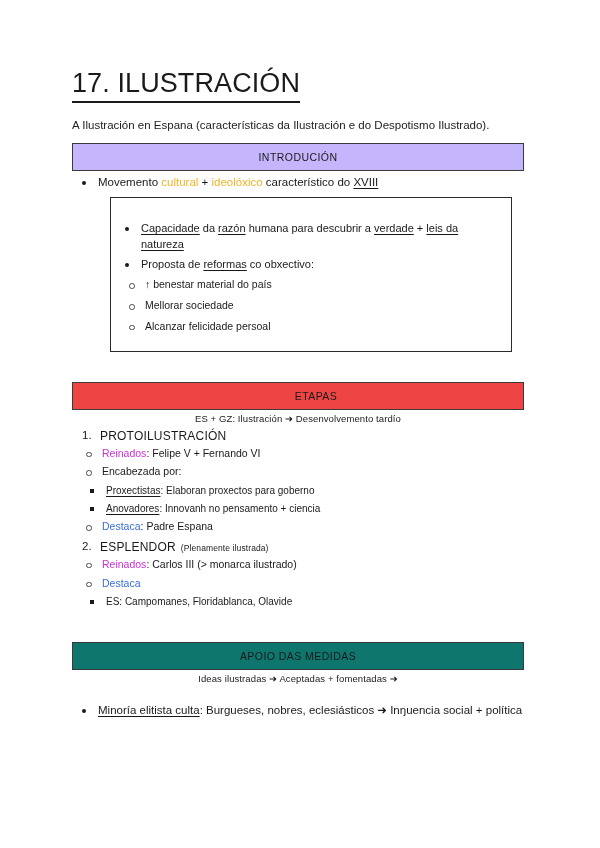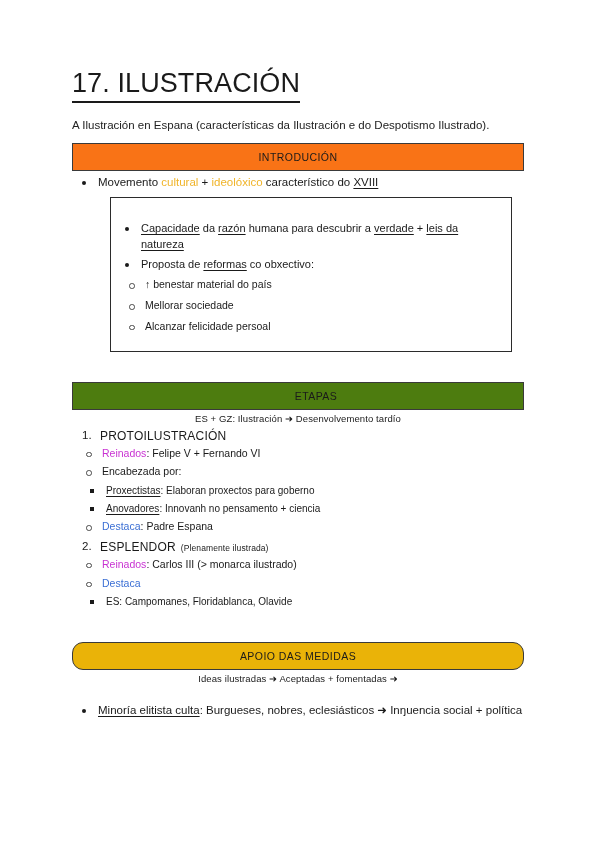--- a/index.html
+++ b/index.html
@@ -50,23 +50,23 @@
   
   .banner {
     border: 1.5px solid #3a3a3a;
     box-sizing: border-box;
     text-align: center;
     font-size: 10.5px;
     letter-spacing: 0.45px;
     padding: 7px 6px 7px 6px;
     color: #1a1a1a;
   }
-  .banner-gray   { background: #f97316; text-align: center; }
-  .banner-salmon { background: #4d7c0f; padding-left: 42px; }
-  .banner-green  { background: #eab308; border-radius: 11px; }
+  .banner-gray   { background: #c4b5fd; text-align: center; }
+  .banner-salmon { background: #ef4444; padding-left: 42px; }
+  .banner-green  { background: #0f766e; }
 
   .caption {
     text-align: center;
     font-size: 9.5px;
     margin: 3px 0 5px 0;
     letter-spacing: 0.1px;
   }
 
   
   ul, ol { margin: 0; padding: 0; list-style: none; }

